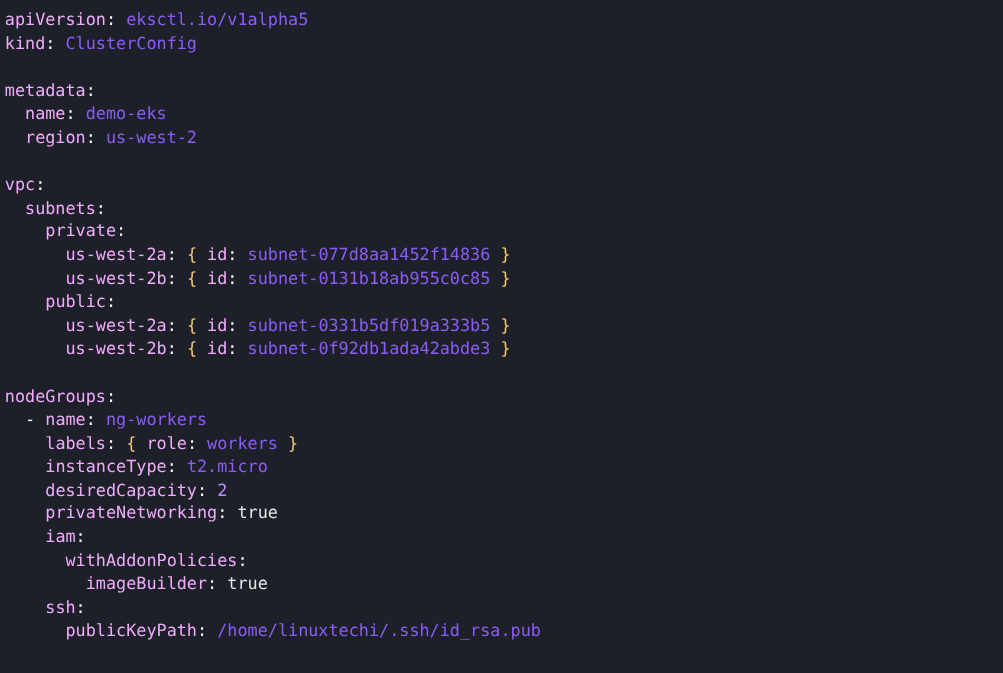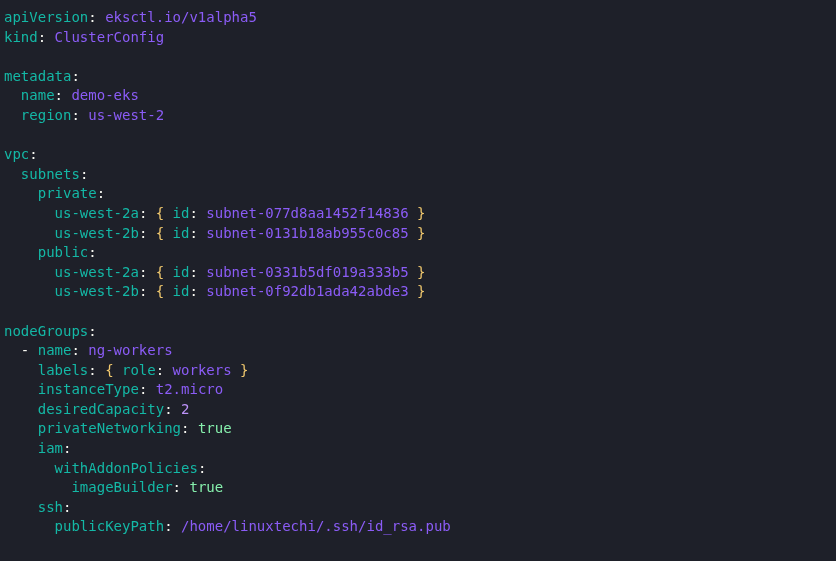--- a/index.html
+++ b/index.html
@@ -8,24 +8,24 @@
       color: #f8f8f2;
       font-family: 'Consolas', 'Monaco', 'Courier New', monospace;
       font-size: 14px;
       line-height: 1.4;
       padding: 8px 4px;
       width: 836px;
       height: 561px;
       overflow: hidden;
     }
     .line { white-space: pre; }
-    .key { color: #14b8a6; }
+    .key { color: #f0abfc; }
     .value { color: #8b5cf6; }
     .number { color: #bd93f9; }
-    .bool { color: #86efac; }
+    .bool { color: #e5e5e5; }
     .dash { color: #f8f8f2; }
     .brace { color: #f1c96e; }
     .colon { color: #f8f8f2; }
   </style>
 </head>
 <body>
 
 <pre><div class="line"><span class="key">apiVersion</span><span class="colon">: </span><span class="value">eksctl.io/v1alpha5</span></div><div class="line"><span class="key">kind</span><span class="colon">: </span><span class="value">ClusterConfig</span></div><div class="line"> </div><div class="line"><span class="key">metadata</span><span class="colon">:</span></div><div class="line">  <span class="key">name</span><span class="colon">: </span><span class="value">demo-eks</span></div><div class="line">  <span class="key">region</span><span class="colon">: </span><span class="value">us-west-2</span></div><div class="line"> </div><div class="line"><span class="key">vpc</span><span class="colon">:</span></div><div class="line">  <span class="key">subnets</span><span class="colon">:</span></div><div class="line">    <span class="key">private</span><span class="colon">:</span></div><div class="line">      <span class="key">us-west-2a</span><span class="colon">: </span><span class="brace">{ </span><span class="key">id</span><span class="colon">: </span><span class="value">subnet-077d8aa1452f14836</span><span class="brace"> }</span></div><div class="line">      <span class="key">us-west-2b</span><span class="colon">: </span><span class="brace">{ </span><span class="key">id</span><span class="colon">: </span><span class="value">subnet-0131b18ab955c0c85</span><span class="brace"> }</span></div><div class="line">    <span class="key">public</span><span class="colon">:</span></div><div class="line">      <span class="key">us-west-2a</span><span class="colon">: </span><span class="brace">{ </span><span class="key">id</span><span class="colon">: </span><span class="value">subnet-0331b5df019a333b5</span><span class="brace"> }</span></div><div class="line">      <span class="key">us-west-2b</span><span class="colon">: </span><span class="brace">{ </span><span class="key">id</span><span class="colon">: </span><span class="value">subnet-0f92db1ada42abde3</span><span class="brace"> }</span></div><div class="line"> </div><div class="line"><span class="key">nodeGroups</span><span class="colon">:</span></div><div class="line">  <span class="dash">- </span><span class="key">name</span><span class="colon">: </span><span class="value">ng-workers</span></div><div class="line">    <span class="key">labels</span><span class="colon">: </span><span class="brace">{ </span><span class="key">role</span><span class="colon">: </span><span class="value">workers</span><span class="brace"> }</span></div><div class="line">    <span class="key">instanceType</span><span class="colon">: </span><span class="value">t2.micro</span></div><div class="line">    <span class="key">desiredCapacity</span><span class="colon">: </span><span class="number">2</span></div><div class="line">    <span class="key">privateNetworking</span><span class="colon">: </span><span class="bool">true</span></div><div class="line">    <span class="key">iam</span><span class="colon">:</span></div><div class="line">      <span class="key">withAddonPolicies</span><span class="colon">:</span></div><div class="line">        <span class="key">imageBuilder</span><span class="colon">: </span><span class="bool">true</span></div><div class="line">    <span class="key">ssh</span><span class="colon">:</span></div><div class="line">      <span class="key">publicKeyPath</span><span class="colon">: </span><span class="value">/home/linuxtechi/.ssh/id_rsa.pub</span></div></pre>
 
 </body></html>

